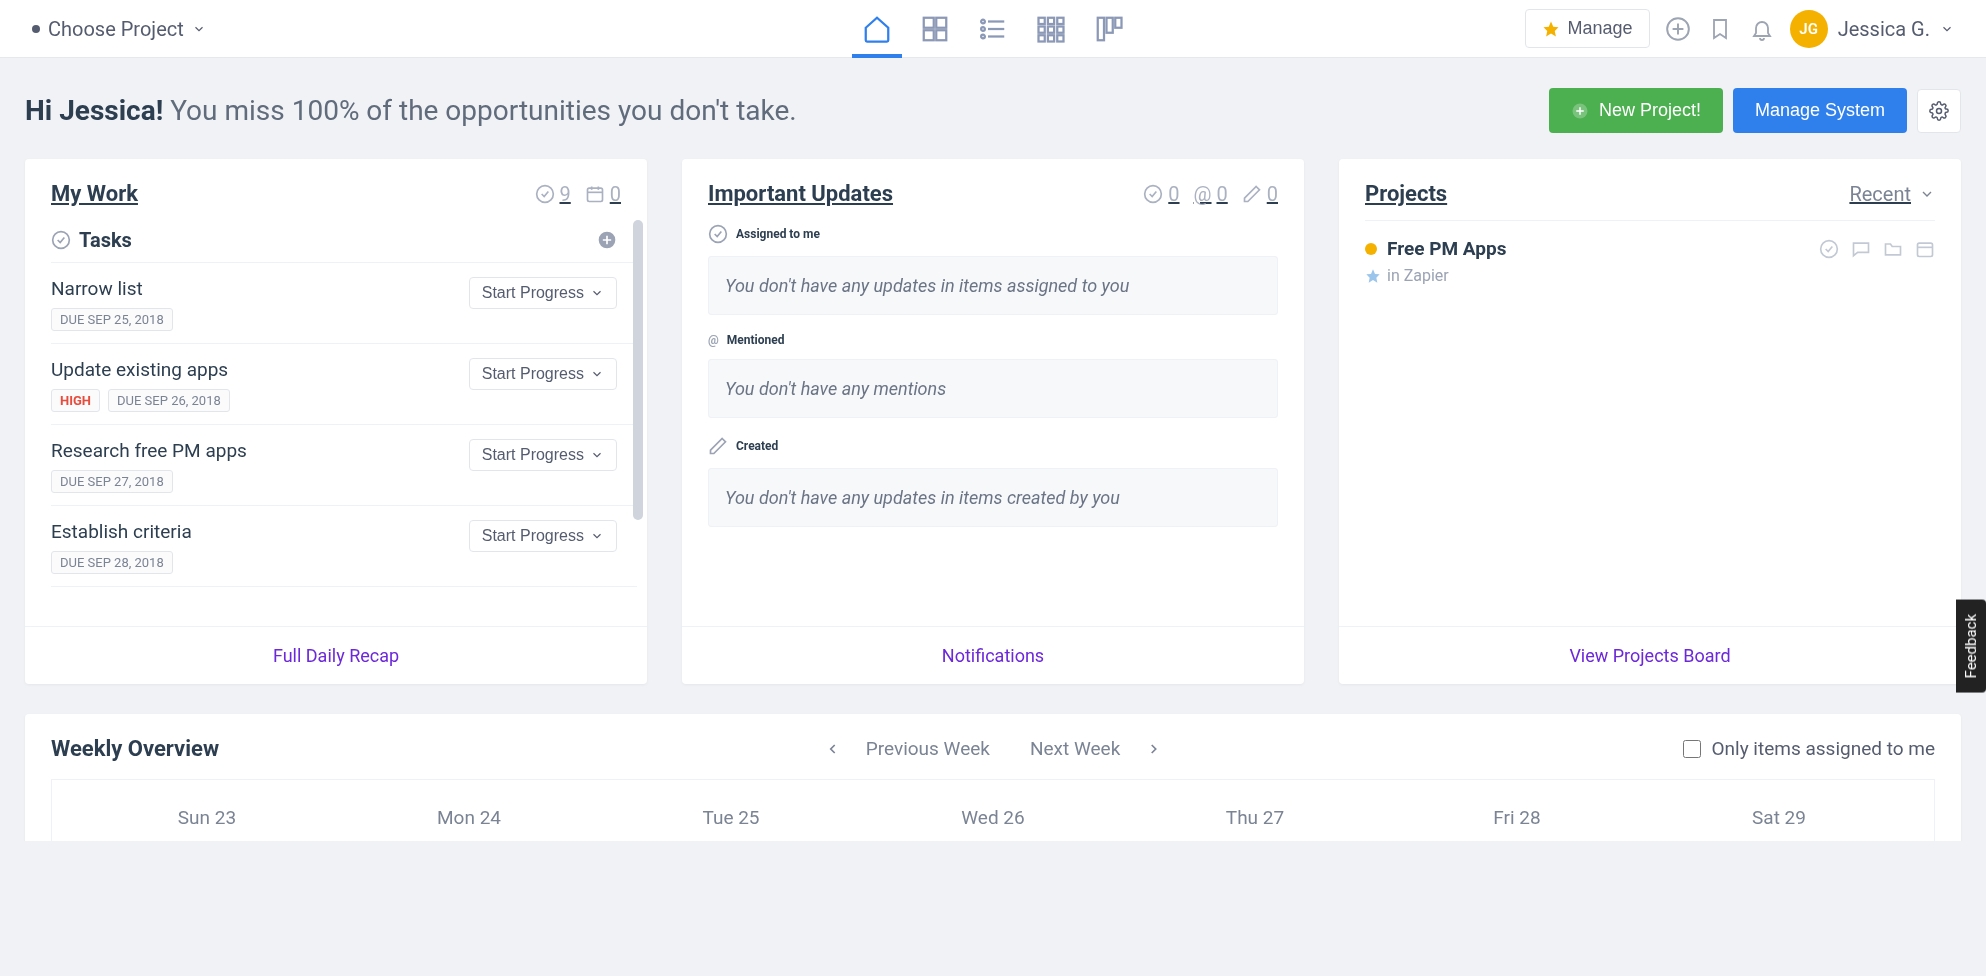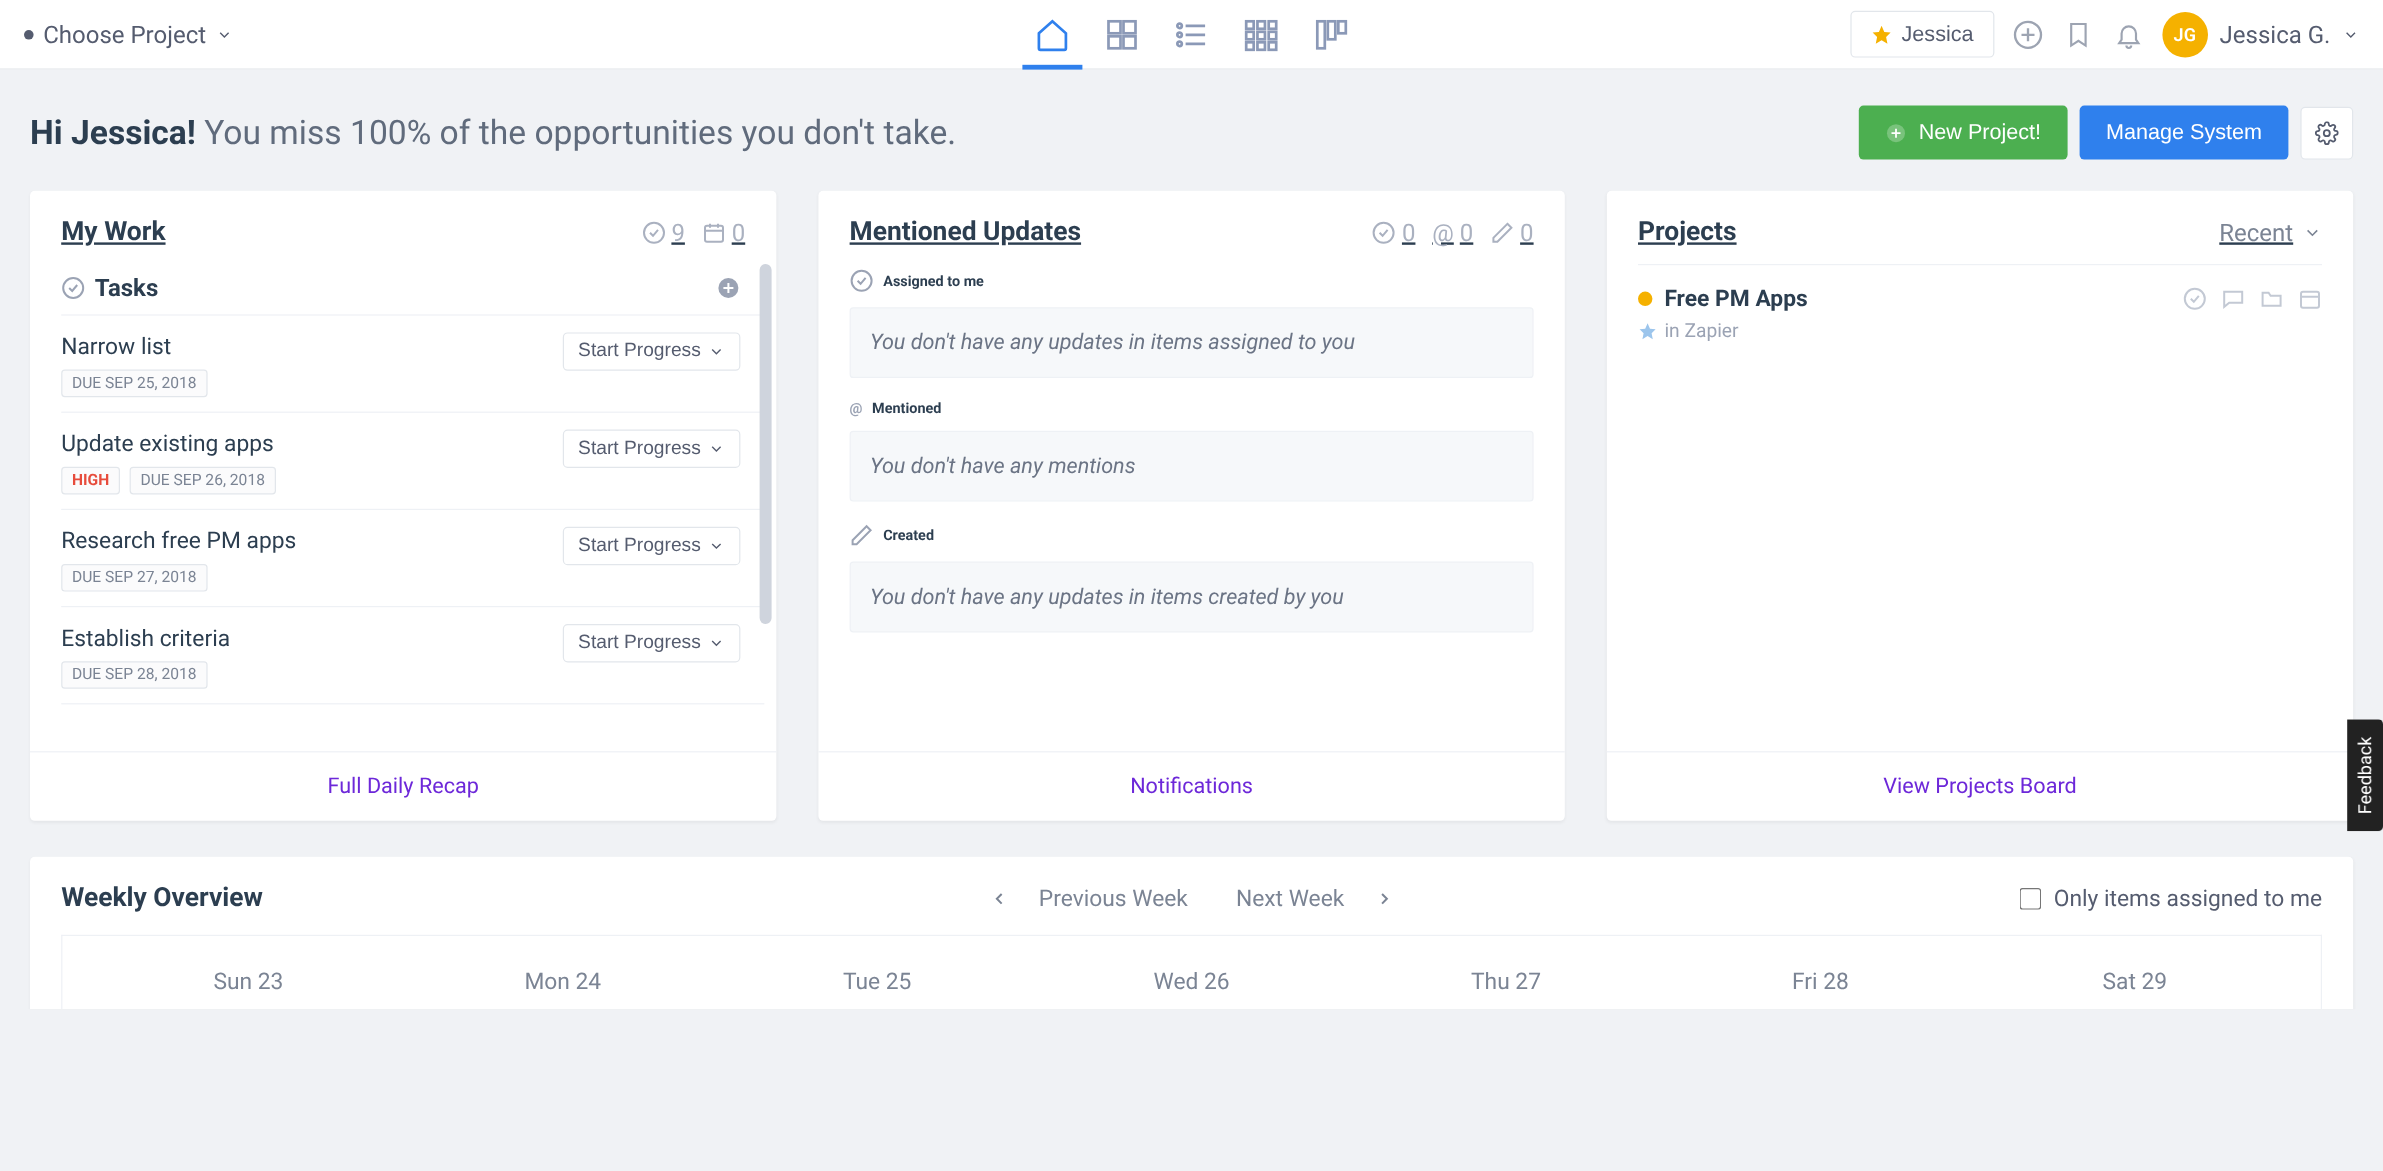--- a/index.html
+++ b/index.html
@@ -1,19 +1,19 @@
 <!DOCTYPE html>
 <html><head>
 <meta charset="utf-8">
 <style>
   * { box-sizing: border-box; margin: 0; padding: 0; }
   body { font-family: -apple-system, BlinkMacSystemFont, "Segoe UI", Roboto, sans-serif; background: #f0f2f5; color: #2c3e50; font-size: 18px; }
   
   
-  .topnav { background: #fff; height: 58px; display: flex; align-items: center; padding: 0 20px; border-bottom: 1px solid #e5e8ec; }
+  .topnav { background: #fff; height: 58px; display: flex; align-items: center; padding: 0 32px; border-bottom: 1px solid #e5e8ec; }
   .project-selector { display: flex; align-items: center; gap: 8px; cursor: pointer; color: #555c6f; font-size: 20px; }
   .project-selector .dot { width: 8px; height: 8px; border-radius: 50%; background: #555c6f; }
   .view-switcher { position: absolute; left: 50%; transform: translateX(-50%); display: flex; gap: 28px; height: 58px; align-items: center; }
   .view-icon { width: 30px; height: 30px; color: #8b99b7; cursor: pointer; position: relative; }
   .view-icon.active { color: #2f80ed; }
   .view-icon.active::after { content:""; position:absolute; bottom:-14px; left:-10px; right:-10px; height:4px; background:#2f80ed; }
   .topnav-right { margin-left: auto; display: flex; align-items: center; gap: 14px; }
   .upgrade-btn { display: flex; align-items: center; gap: 8px; border: 1px solid #e2e6eb; background: #fff; padding: 8px 16px; border-radius: 4px; cursor: pointer; font-size: 18px; color: #555c6f; }
   .upgrade-btn svg { color: #f5b100; }
   .icon-btn { width: 28px; height: 28px; color: #9da4b2; cursor: pointer; display:flex; align-items:center; justify-content:center; }
@@ -145,21 +145,21 @@
           <rect x="17" y="3" width="5" height="8"></rect>
         </svg>
     </span>
   </div>
 
   <div class="topnav-right">
     <button class="upgrade-btn">
       <svg width="18" height="18" viewBox="0 0 24 24" fill="currentColor">
           <polygon points="12 2 15 9 22 9.5 17 14.5 18.5 22 12 18 5.5 22 7 14.5 2 9.5 9 9"></polygon>
         </svg>
-      <span>Jessica</span>
+      <span>Manage</span>
     </button>
     <span class="icon-btn">
       <svg width="26" height="26" viewBox="0 0 24 24" fill="none" stroke="currentColor" stroke-width="1.8">
           <circle cx="12" cy="12" r="10"></circle>
           <line x1="12" y1="7" x2="12" y2="17"></line>
           <line x1="7" y1="12" x2="17" y2="12"></line>
         </svg>
     </span>
     <span class="icon-btn">
       <svg width="24" height="24" viewBox="0 0 24 24" fill="none" stroke="currentColor" stroke-width="1.8">
@@ -294,21 +294,21 @@
                 <polyline points="6 9 12 15 18 9"></polyline>
               </svg></button>
           </div>
         </div>
     </div>
     <div class="card-footer">Full Daily Recap</div>
   </div>
 
   <div class="card">
     <div class="card-header">
-      <span class="card-title">Mentioned Updates</span>
+      <span class="card-title">Important Updates</span>
       <div class="card-stats">
         <span class="stat">
           <svg width="20" height="20" viewBox="0 0 24 24" fill="none" stroke="currentColor" stroke-width="2">
               <circle cx="12" cy="12" r="10"></circle>
               <polyline points="8 12 11 15 16 9"></polyline>
             </svg>
           <span>0</span>
         </span>
         <span class="stat">
           <span>@</span>

